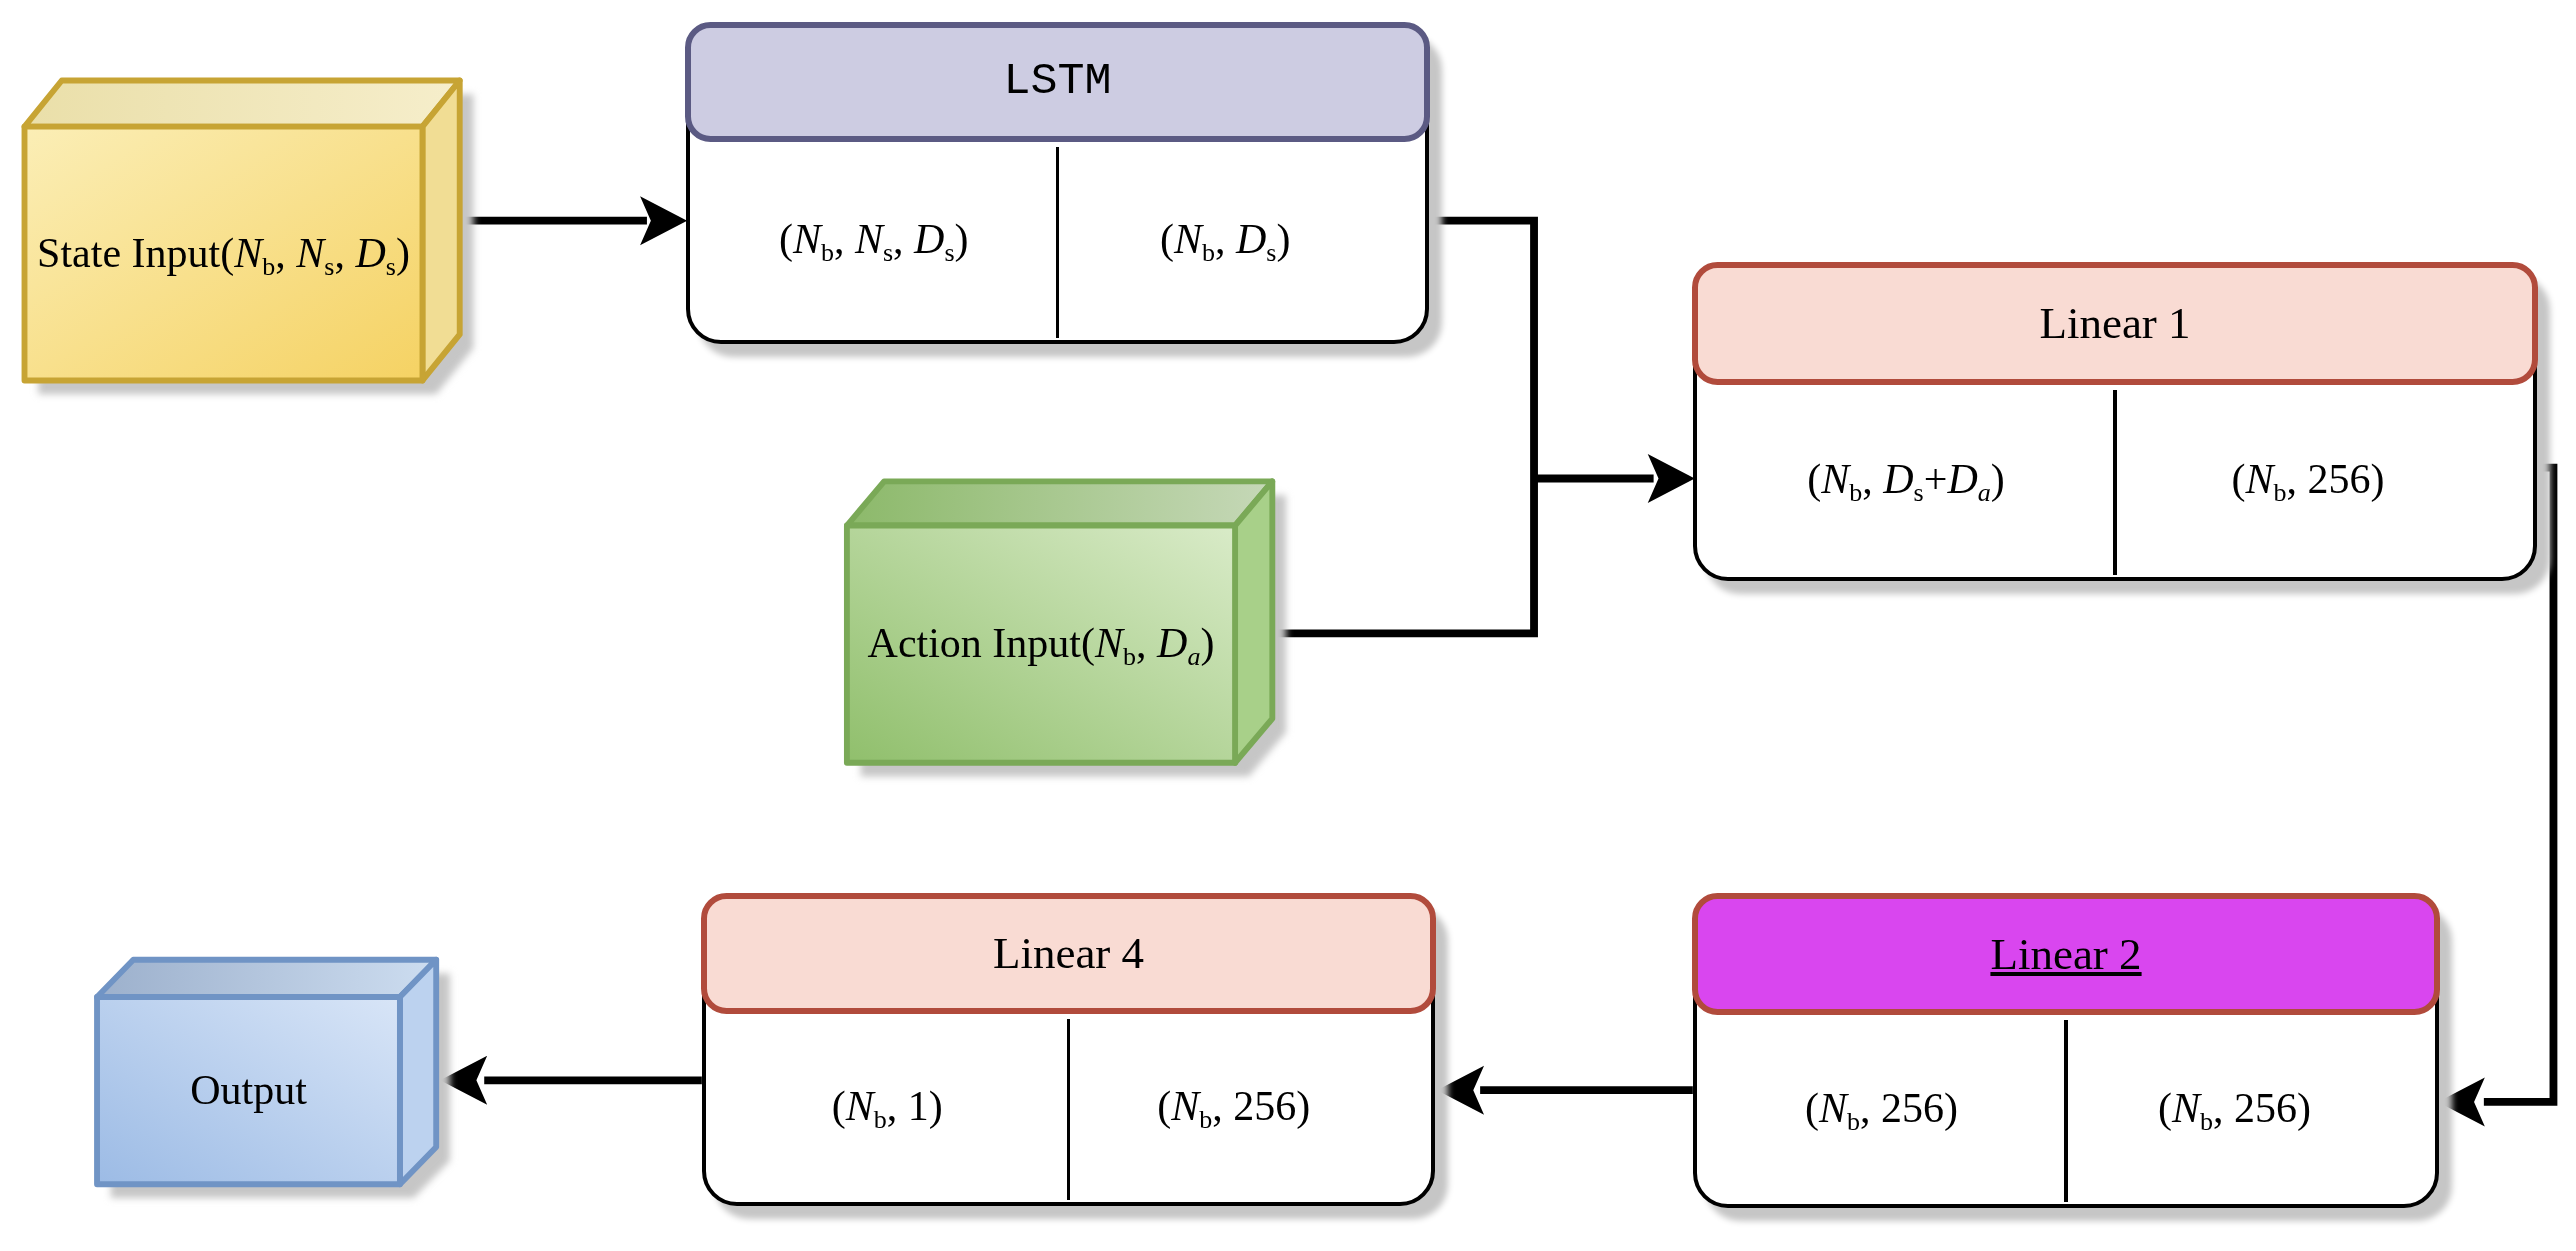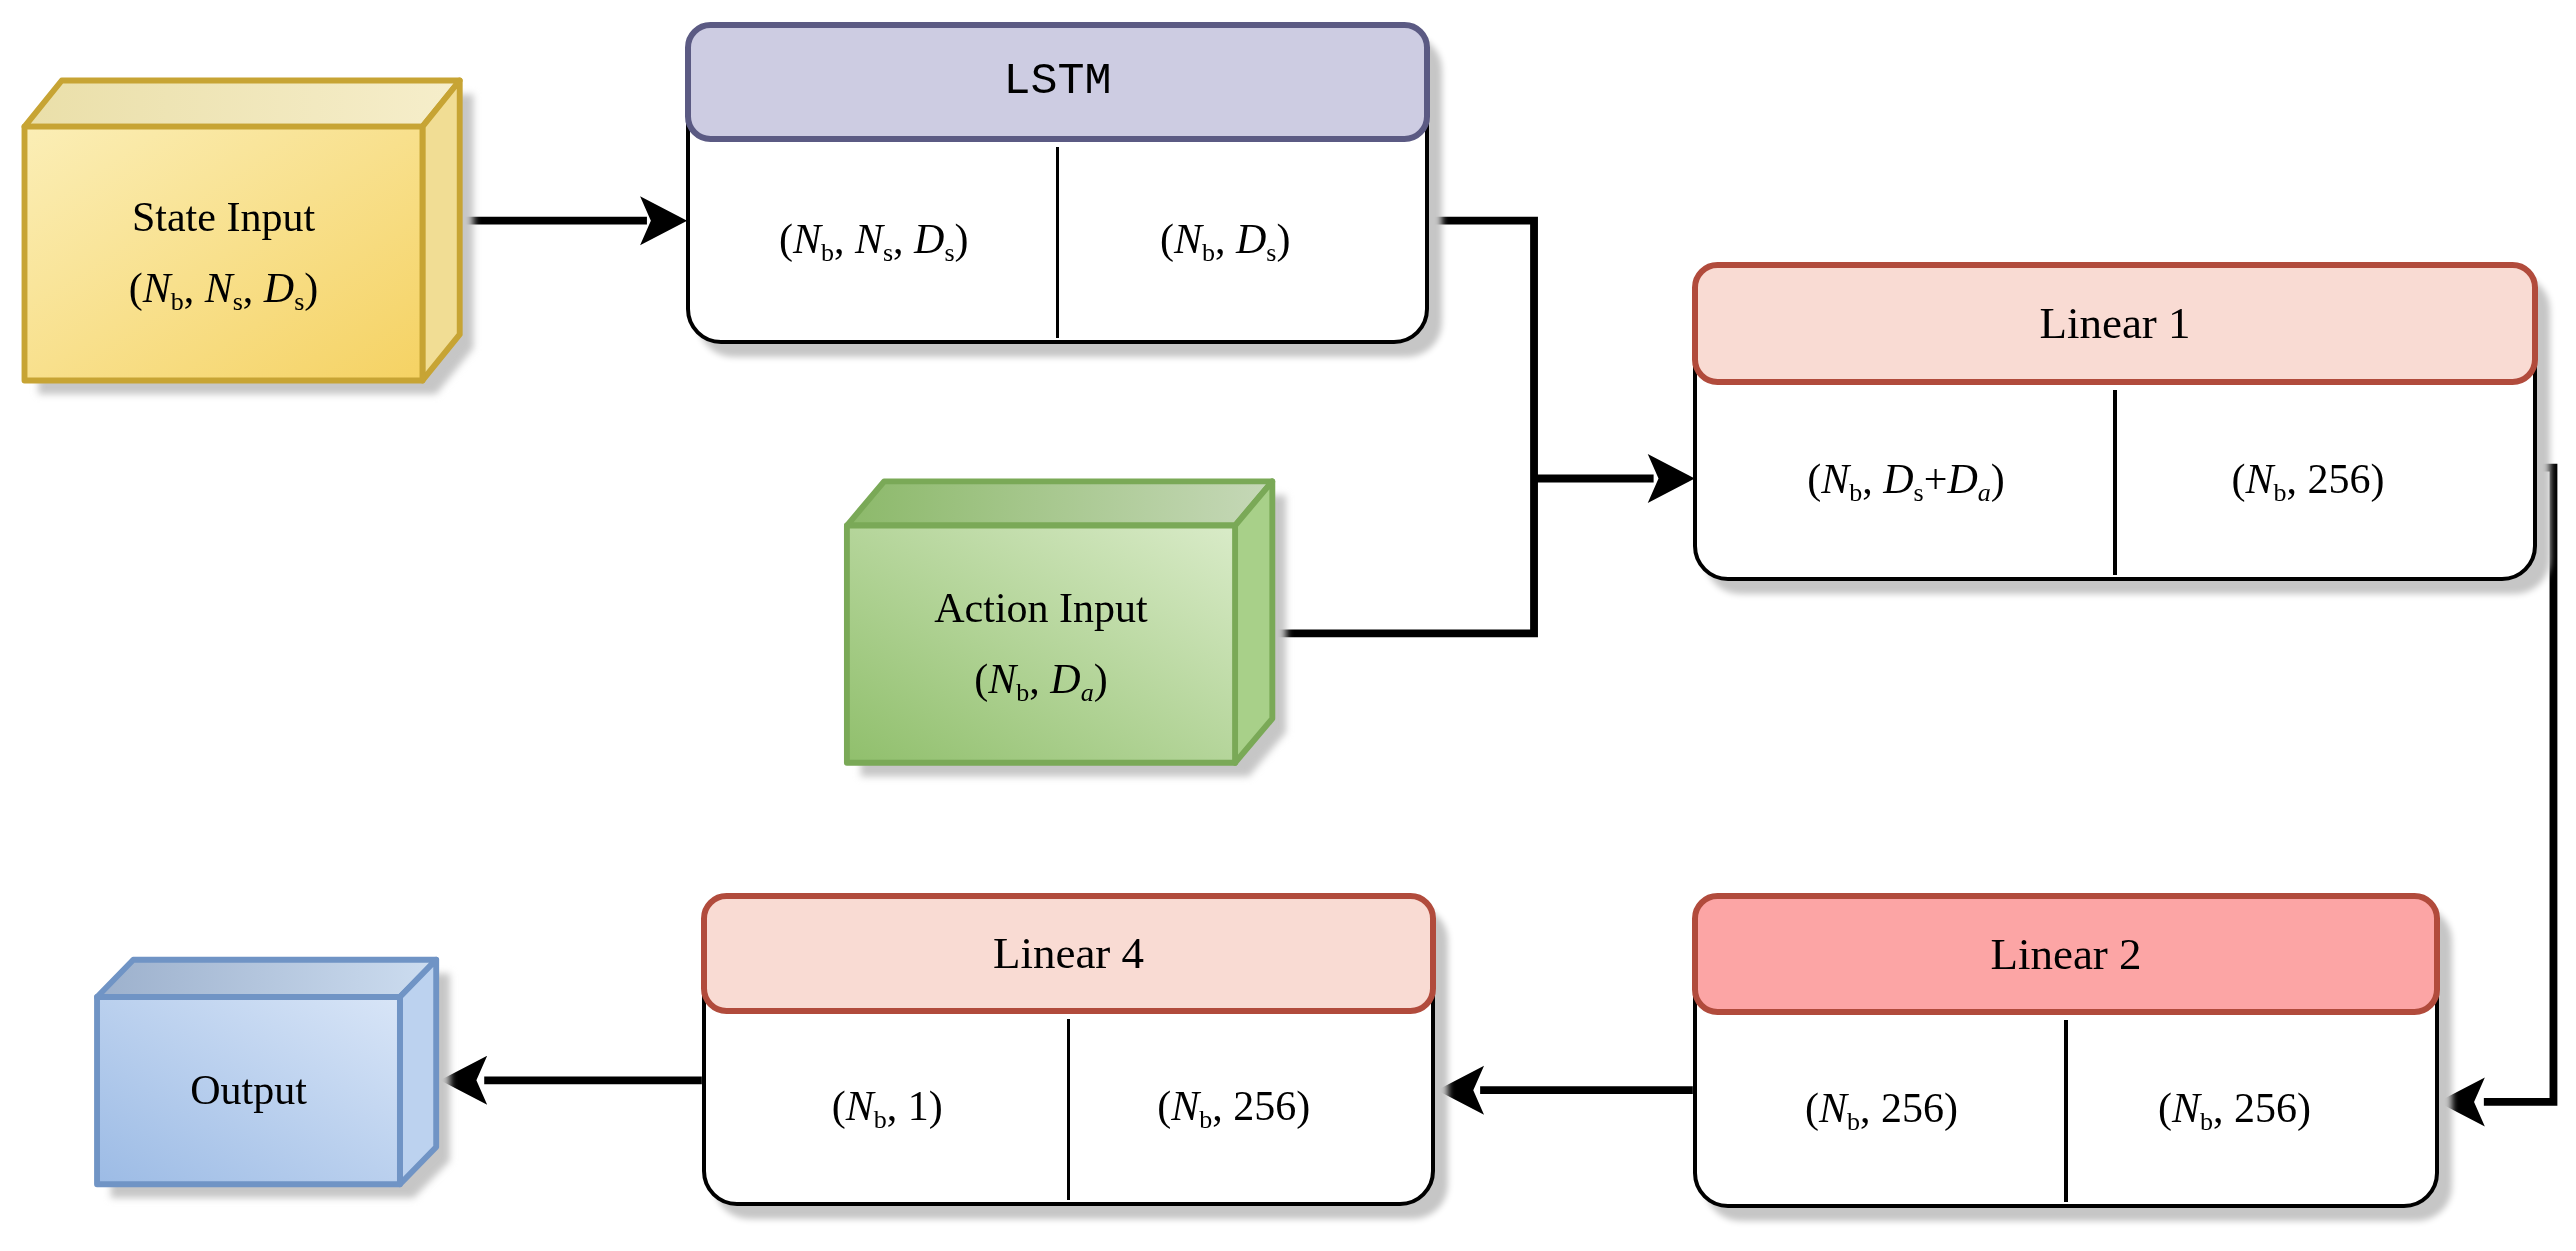--- a/index.html
+++ b/index.html
@@ -40,21 +40,21 @@
   .bcell{
     position:absolute;bottom:0;width:50%;
     display:flex;align-items:center;justify-content:center;
     font-size:42px;
   }
   .bcell.left{left:0;}
   .bcell.right{right:16px;text-align:right;}
   
   .cubetext{
     position:absolute;
-    display:flex;flex-direction:column;align-items:center;justify-content:center;
+    display:flex;align-items:center;justify-content:center;
     text-align:center;
     font-size:42px;
     line-height:1.68;
   }
   
   .it{font-style:italic;}
   .sb{font-size:0.62em;vertical-align:-0.29em;}
 </style>
 </head>
 <body>
@@ -157,21 +157,21 @@
     <div class="bdiv" style="top:123px"></div>
     <div class="bcell left" style="top:119px">
       <span class="math"><span>(</span><span class="it">N</span><span class="sb">b</span><span>, </span><span class="it">D</span><span class="sb">s</span><span>+</span><span class="it">D</span><span class="it sb">a</span><span>)</span></span>
     </div>
     <div class="bcell right" style="top:119px">
       <span class="math"><span>(</span><span class="it">N</span><span class="sb">b</span><span>, 256)</span></span>
     </div>
   </div>
 
   <div class="block" style="left:1693px;top:894px;width:746px;height:314px">
-    <div class="bhdr" style="height: 122px; background: #fca5a5; border-color: rgb(177, 75, 60);">
+    <div class="bhdr" style="height: 122px; background: #d946ef; border-color: rgb(177, 75, 60); text-decoration: underline;">
       <span class="btitle">Linear 2</span>
     </div>
     <div class="bdiv" style="top:122px"></div>
     <div class="bcell left" style="top:118px">
       <span class="math"><span>(</span><span class="it">N</span><span class="sb">b</span><span>, 256)</span></span>
     </div>
     <div class="bcell right" style="top:118px">
       <span class="math"><span>(</span><span class="it">N</span><span class="sb">b</span><span>, 256)</span></span>
     </div>
   </div>

